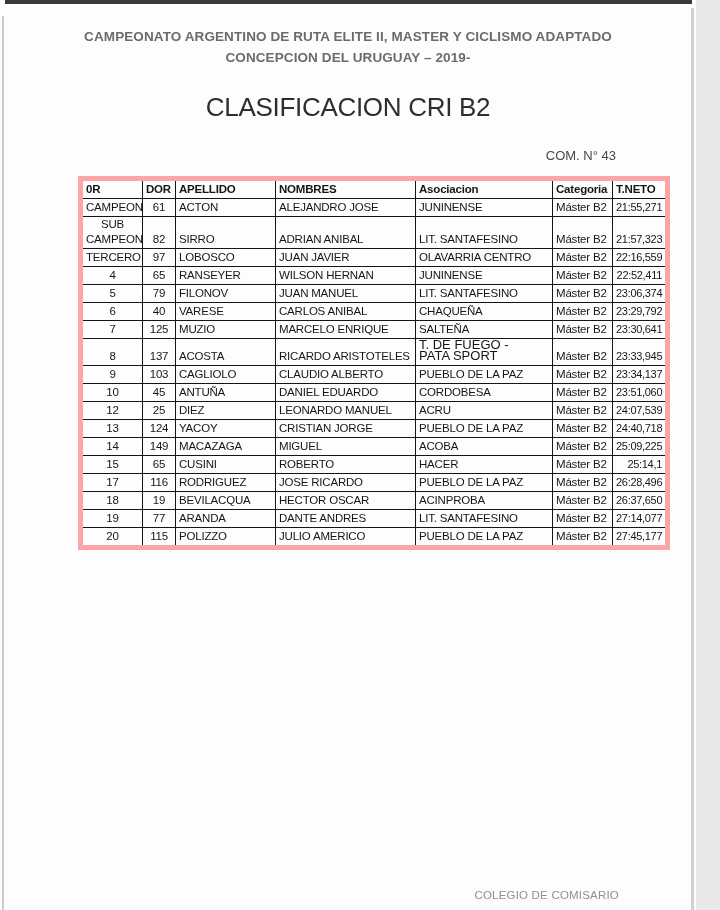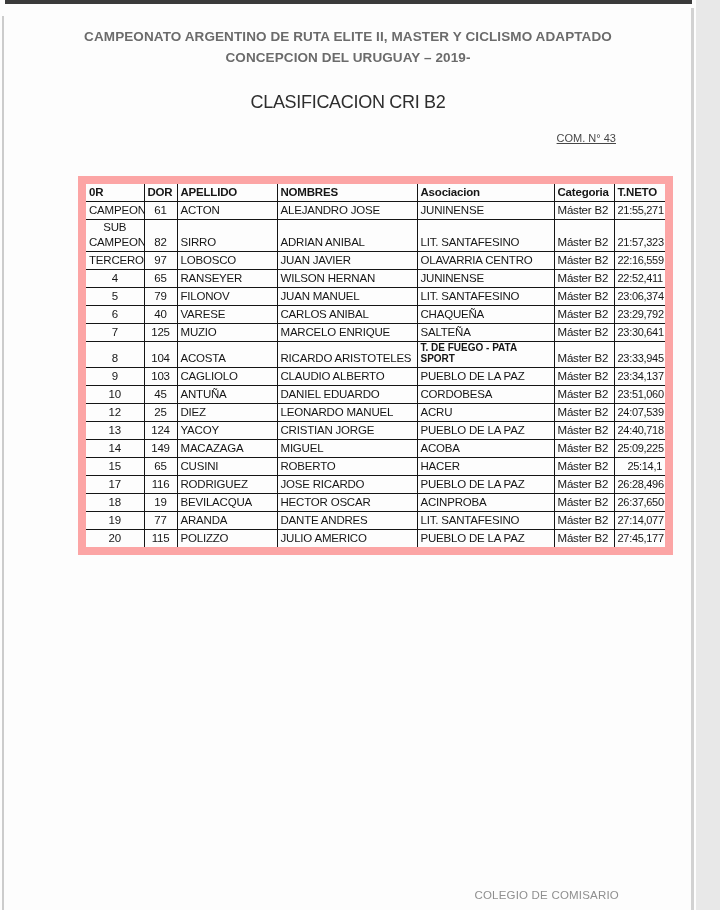--- a/index.html
+++ b/index.html
@@ -18,65 +18,64 @@
 
   .doc-header{
     position:absolute;top:26px;left:10px;right:10px;
     text-align:center;
     font-weight:bold;font-size:13.5px;line-height:21px;
     color:#6b6b6b;letter-spacing:.1px;
   }
   .doc-title{
     position:absolute;top:92px;left:0;right:0;
     text-align:center;
-    font-size:18px;font-weight:400;color:#2e2e2e;letter-spacing:-.3px;
+    font-size:26px;font-weight:400;color:#2e2e2e;letter-spacing:-.3px;
   }
   .com-number{
-    position:absolute;top:132px;right:80px;
-    font-size:11px;color:#474747;text-decoration:underline;
+    position:absolute;top:148px;right:80px;
+    font-size:13px;color:#474747;
   }
 
   table.results{
     position:absolute;top:176px;left:78px;
     border-collapse:collapse;
     table-layout:fixed;
     width:587px;
     font-size:11.5px;
     letter-spacing:-.2px;
     color:#161616;
   }
   table.results col.c0{width:62px}
   table.results col.c1{width:33px}
   table.results col.c2{width:100px}
   table.results col.c3{width:140px}
   table.results col.c4{width:137px}
   table.results col.c5{width:60px}
   table.results col.c6{width:55px}
-  table.results{border:8px solid #fca5a5;}
+  table.results{border:5px solid #fca5a5;}
   table.results th,table.results td{
     border:1px solid #151515;
     padding:0 3px 1px 3px;
     height:16px;
     line-height:15px;
     vertical-align:bottom;
     overflow:hidden;
   }
   table.results th{font-weight:bold;text-align:left;white-space:nowrap;}
   th.h-pos,th.h-dor{text-align:center;}
   th.h-time{text-align:center;}
   td.c-pos{text-align:center;}
   td.c-dor{text-align:center;}
   td.c-ape,td.c-nom,td.c-asoc,td.c-cat{text-align:left;}
   td.c-time{text-align:right;white-space:nowrap;font-size:11px;letter-spacing:-.3px;padding-right:2px;}
   td .asoc-small{
     display:inline-block;
-    font-size:10px;letter-spacing:0;
+    font-size:13px;letter-spacing:0;
     line-height:11px;max-width:118px;
     padding-bottom:2px;
-    font-weight:bold;
   }
   .doc-footer{
     position:absolute;top:889px;right:77px;
     font-size:11.5px;color:#8f8f8f;letter-spacing:.2px;
   }
 </style>
 </head>
 <body>
 
 <div class="page">
@@ -173,21 +172,21 @@
           <td class="c-pos">7</td>
           <td class="c-dor">125</td>
           <td class="c-ape">MUZIO</td>
           <td class="c-nom">MARCELO ENRIQUE</td>
           <td class="c-asoc">SALTEÑA</td>
           <td class="c-cat">Máster B2</td>
           <td class="c-time">23:30,641</td>
         </tr>
         <tr>
           <td class="c-pos">8</td>
-          <td class="c-dor">104</td>
+          <td class="c-dor">137</td>
           <td class="c-ape">ACOSTA</td>
           <td class="c-nom">RICARDO ARISTOTELES</td>
           <td class="c-asoc"><span class="asoc-small">T. DE FUEGO - PATA SPORT</span></td>
           <td class="c-cat">Máster B2</td>
           <td class="c-time">23:33,945</td>
         </tr>
         <tr>
           <td class="c-pos">9</td>
           <td class="c-dor">103</td>
           <td class="c-ape">CAGLIOLO</td>

